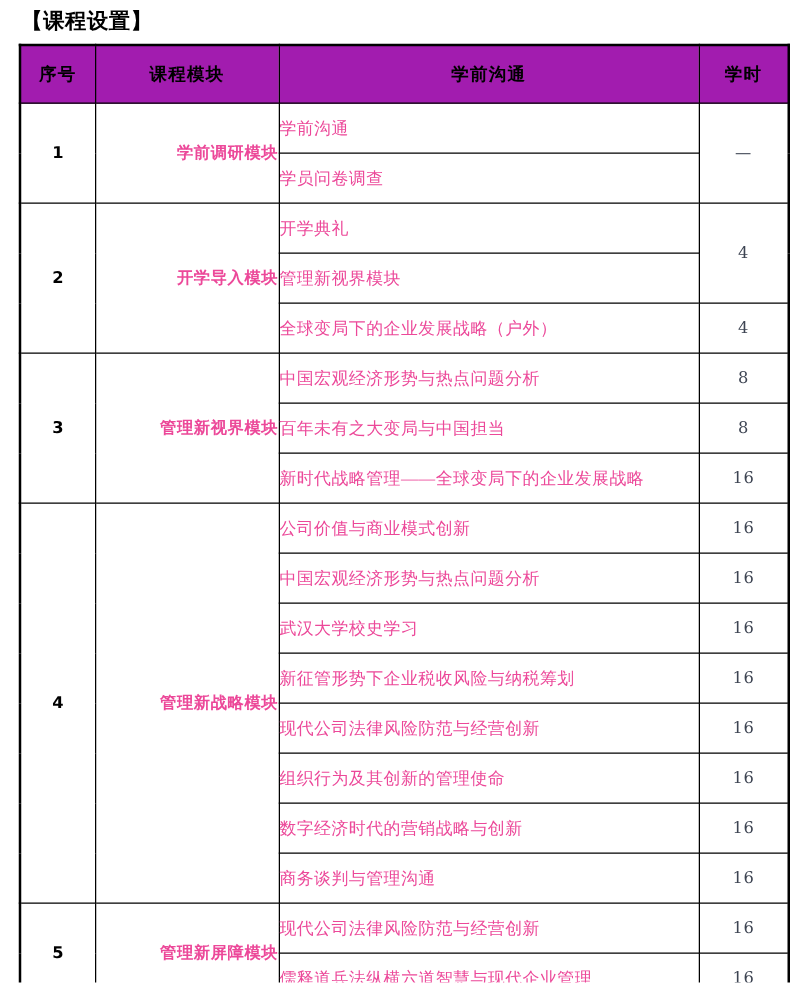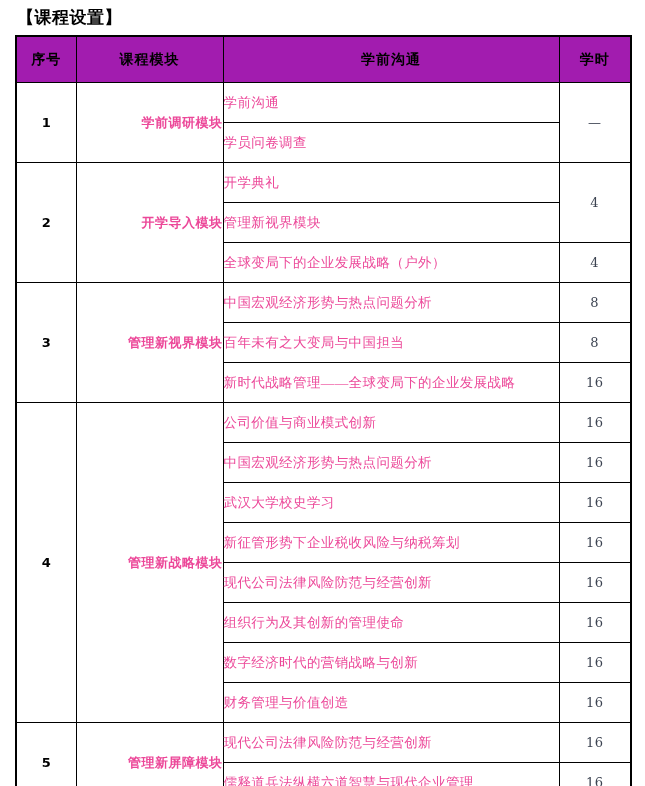--- a/index.html
+++ b/index.html
@@ -187,21 +187,21 @@
           </tr>
           <tr>
             <td class="cname">组织行为及其创新的管理使命</td>
             <td class="hours">16</td>
           </tr>
           <tr>
             <td class="cname">数字经济时代的营销战略与创新</td>
             <td class="hours">16</td>
           </tr>
           <tr>
-            <td class="cname">财务管理与价值创造</td>
+            <td class="cname">商务谈判与管理沟通</td>
             <td class="hours">16</td>
           </tr>
           <tr>
             <td class="idx" rowspan="2">5</td>
             <td class="module" rowspan="2">管理新屏障模块</td>
             <td class="cname">现代公司法律风险防范与经营创新</td>
             <td class="hours">16</td>
           </tr>
           <tr>
             <td class="cname">儒释道兵法纵横六道智慧与现代企业管理</td>

